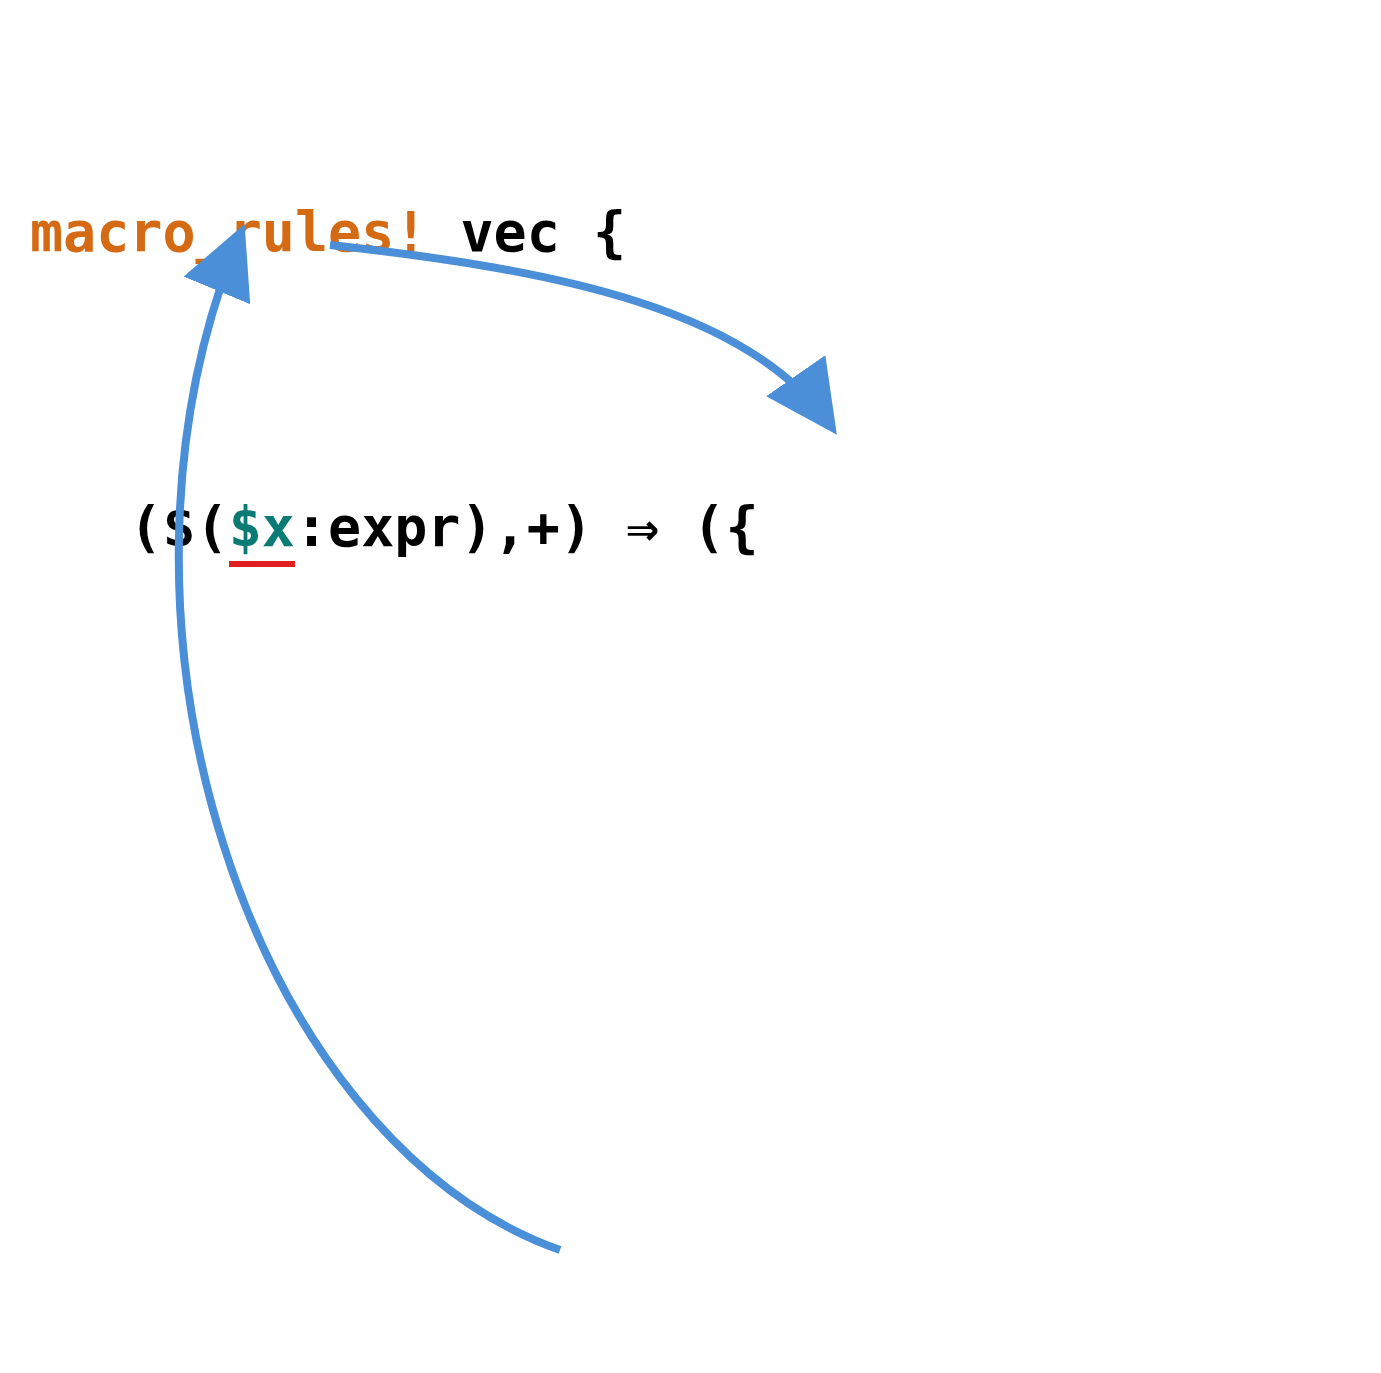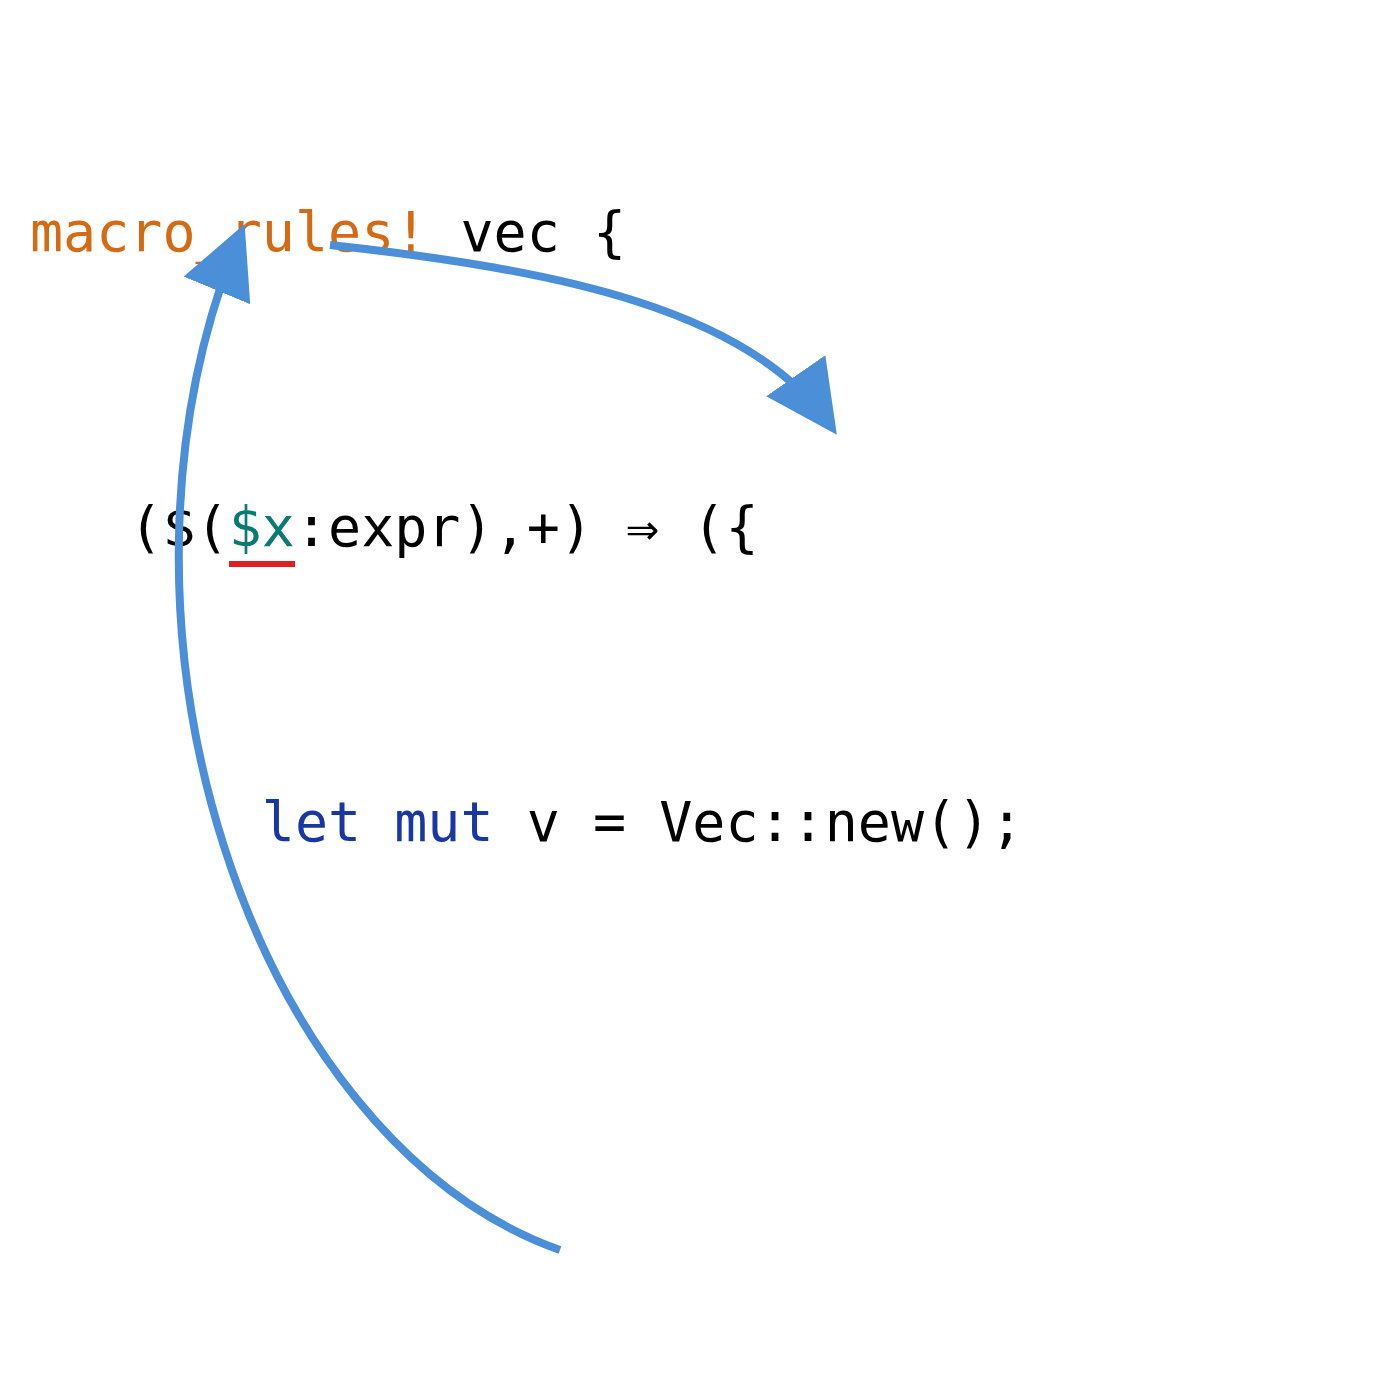--- a/index.html
+++ b/index.html
@@ -9,20 +9,21 @@
   }
   .stage {
     position: relative;
     width: 1381px;
     height: 1373px;
     font-family: "SF Mono", "Menlo", "Consolas", "DejaVu Sans Mono", monospace;
     font-size: 55px;
     line-height: 1.0;
     color: #000;
     white-space: pre;
+    font-weight: bold;
   }
   .code {
     position: absolute;
     left: 30px;
     top: 40px;
   }
   .ln { display: block; height: 130px; }
   .kw-orange { color: #d46b14; }
   .kw-blue   { color: #1936a5; }
   .var-teal  { color: #0a7a74; }
@@ -42,21 +43,20 @@
 <body>
 
 <div class="stage">
 
   <div class="code">
 
     <span class="ln"><span class="kw-orange">macro_rules!</span><span> vec {</span></span>
 
     <span class="ln"><span>   ($(</span><span class="var-teal ul-red">$x</span><span>:expr),+) ⇒ ({</span></span>
 
-    <span class="ln"><span>       </span><span class="kw-blue">let mut</span><span> v = Vec::new();</span></span>
 
 
     
 
     
 
     
 
     
 

